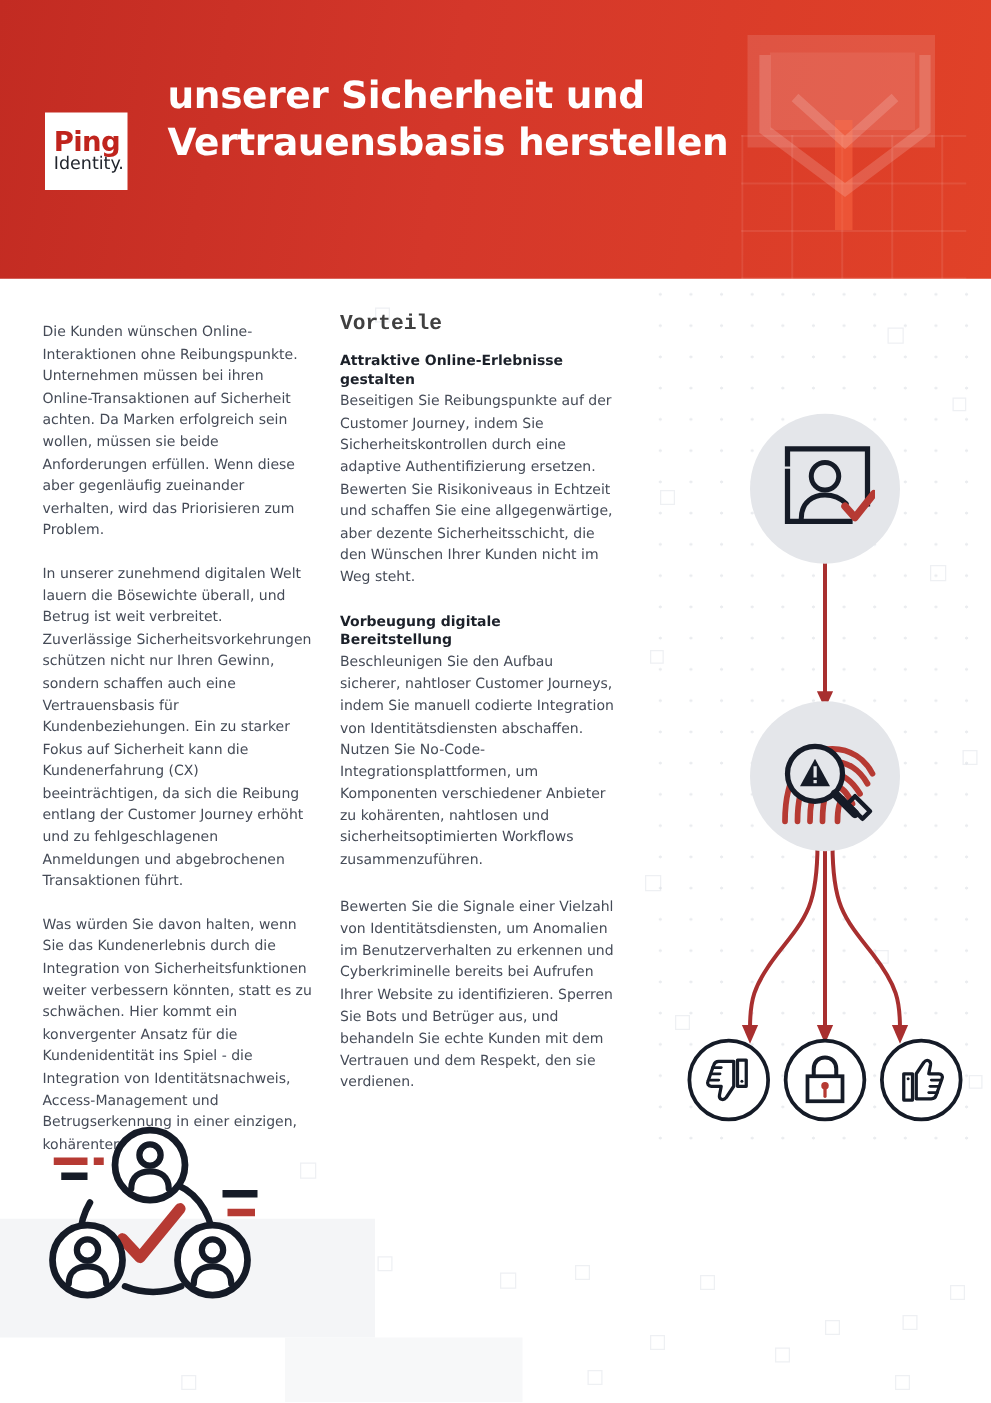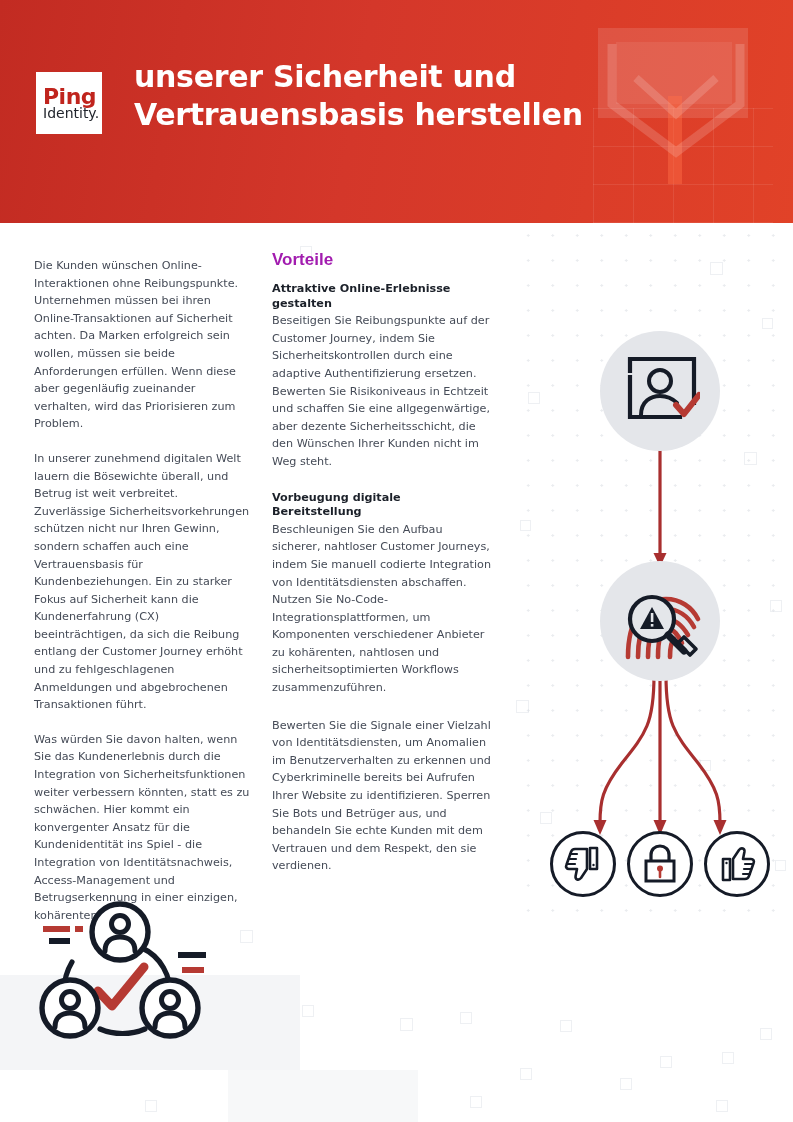--- a/index.html
+++ b/index.html
@@ -103,21 +103,21 @@
     left: 668px;
     top: 96px;
     width: 14px;
     height: 88px;
     background: rgba(255,110,70,0.45);
   }
 
   .logo {
     position: absolute;
     left: 36px;
-    top: 72px;
+    top: 90px;
     width: 66px;
     height: 62px;
     background: #ffffff;
     display: flex;
     flex-direction: column;
     justify-content: center;
     padding-left: 7px;
     box-sizing: border-box;
   }
   .logo-ping {
@@ -174,25 +174,25 @@
 
   .para {
     font-family: "DejaVu Sans", sans-serif;
     font-size: 11.2px;
     line-height: 17.6px;
     color: #454b57;
     margin: 0 0 17px 0;
   }
 
   .vorteile-h {
-    font-family: Liberation Sans, sans-serif;
+    font-family: Liberation Mono, monospace;
     font-weight: bold;
     font-size: 17px;
     line-height: 22px;
-    color: #a21caf;
+    color: #404040;
     margin: 0 0 11px 0;
   }
   .bene-h {
     font-family: "DejaVu Sans", sans-serif;
     font-weight: bold;
     font-size: 11.2px;
     line-height: 14.6px;
     color: #1b2029;
     margin: 0 7px 1px 0;
   }

